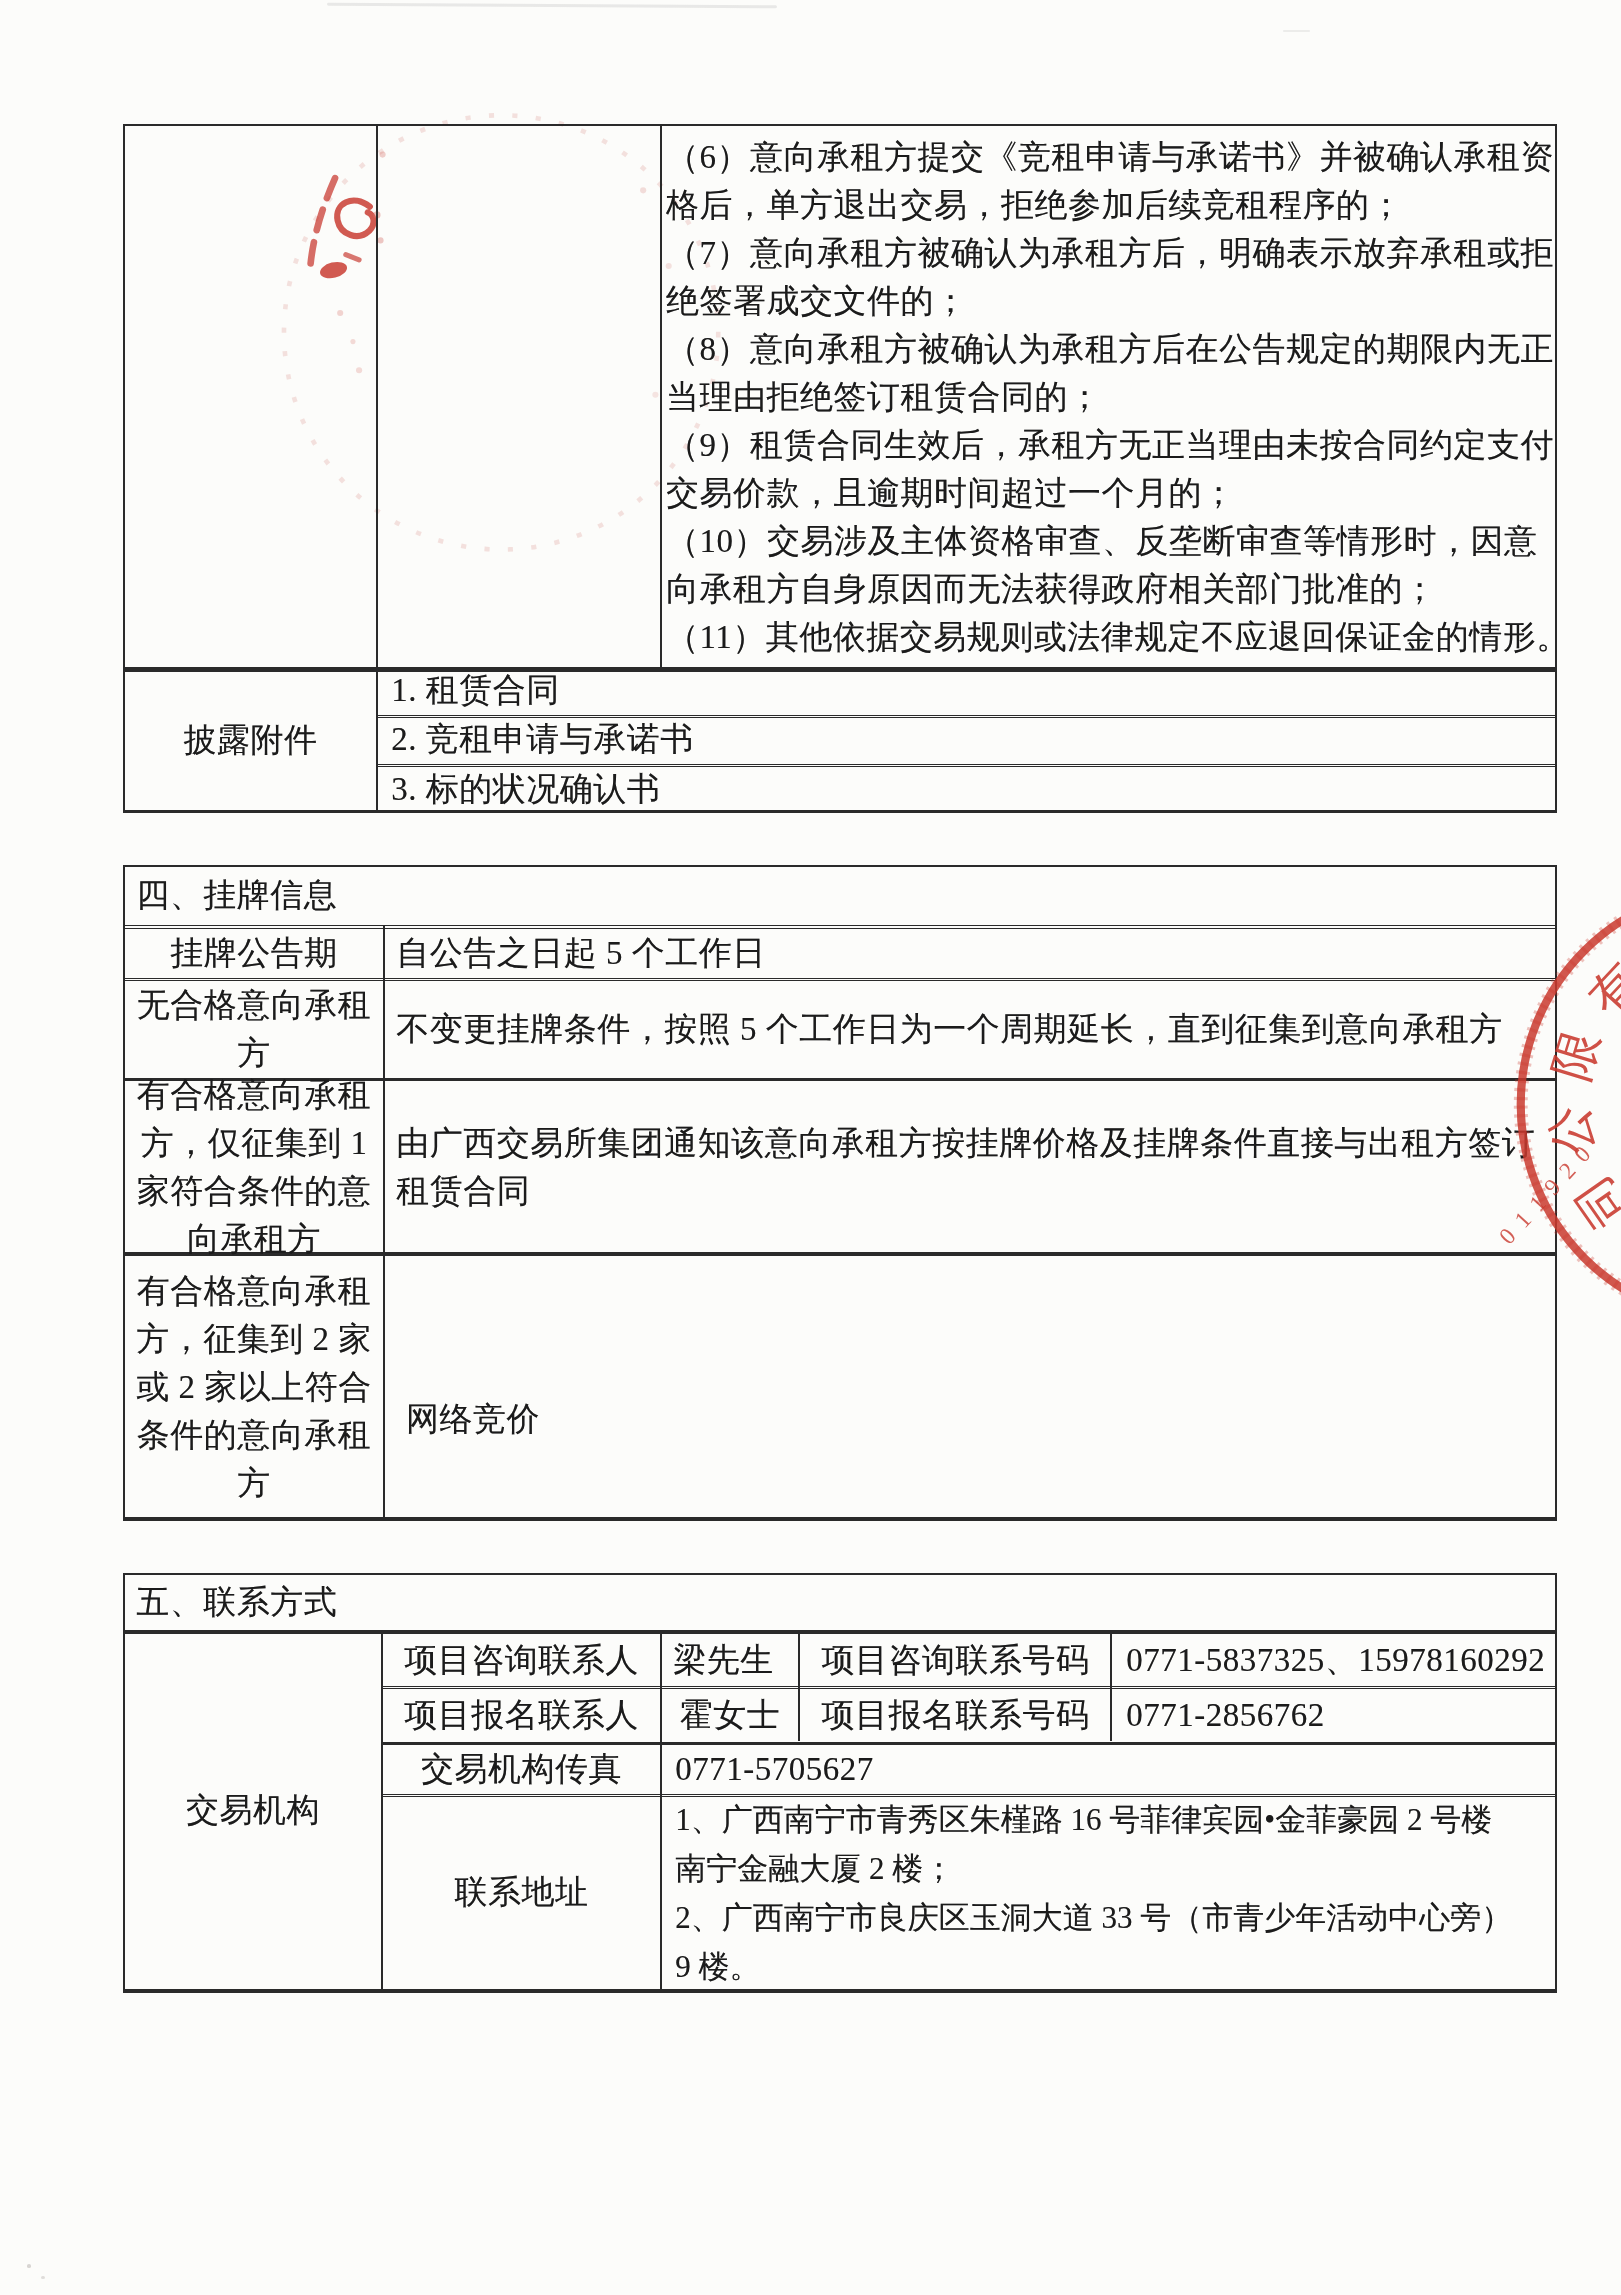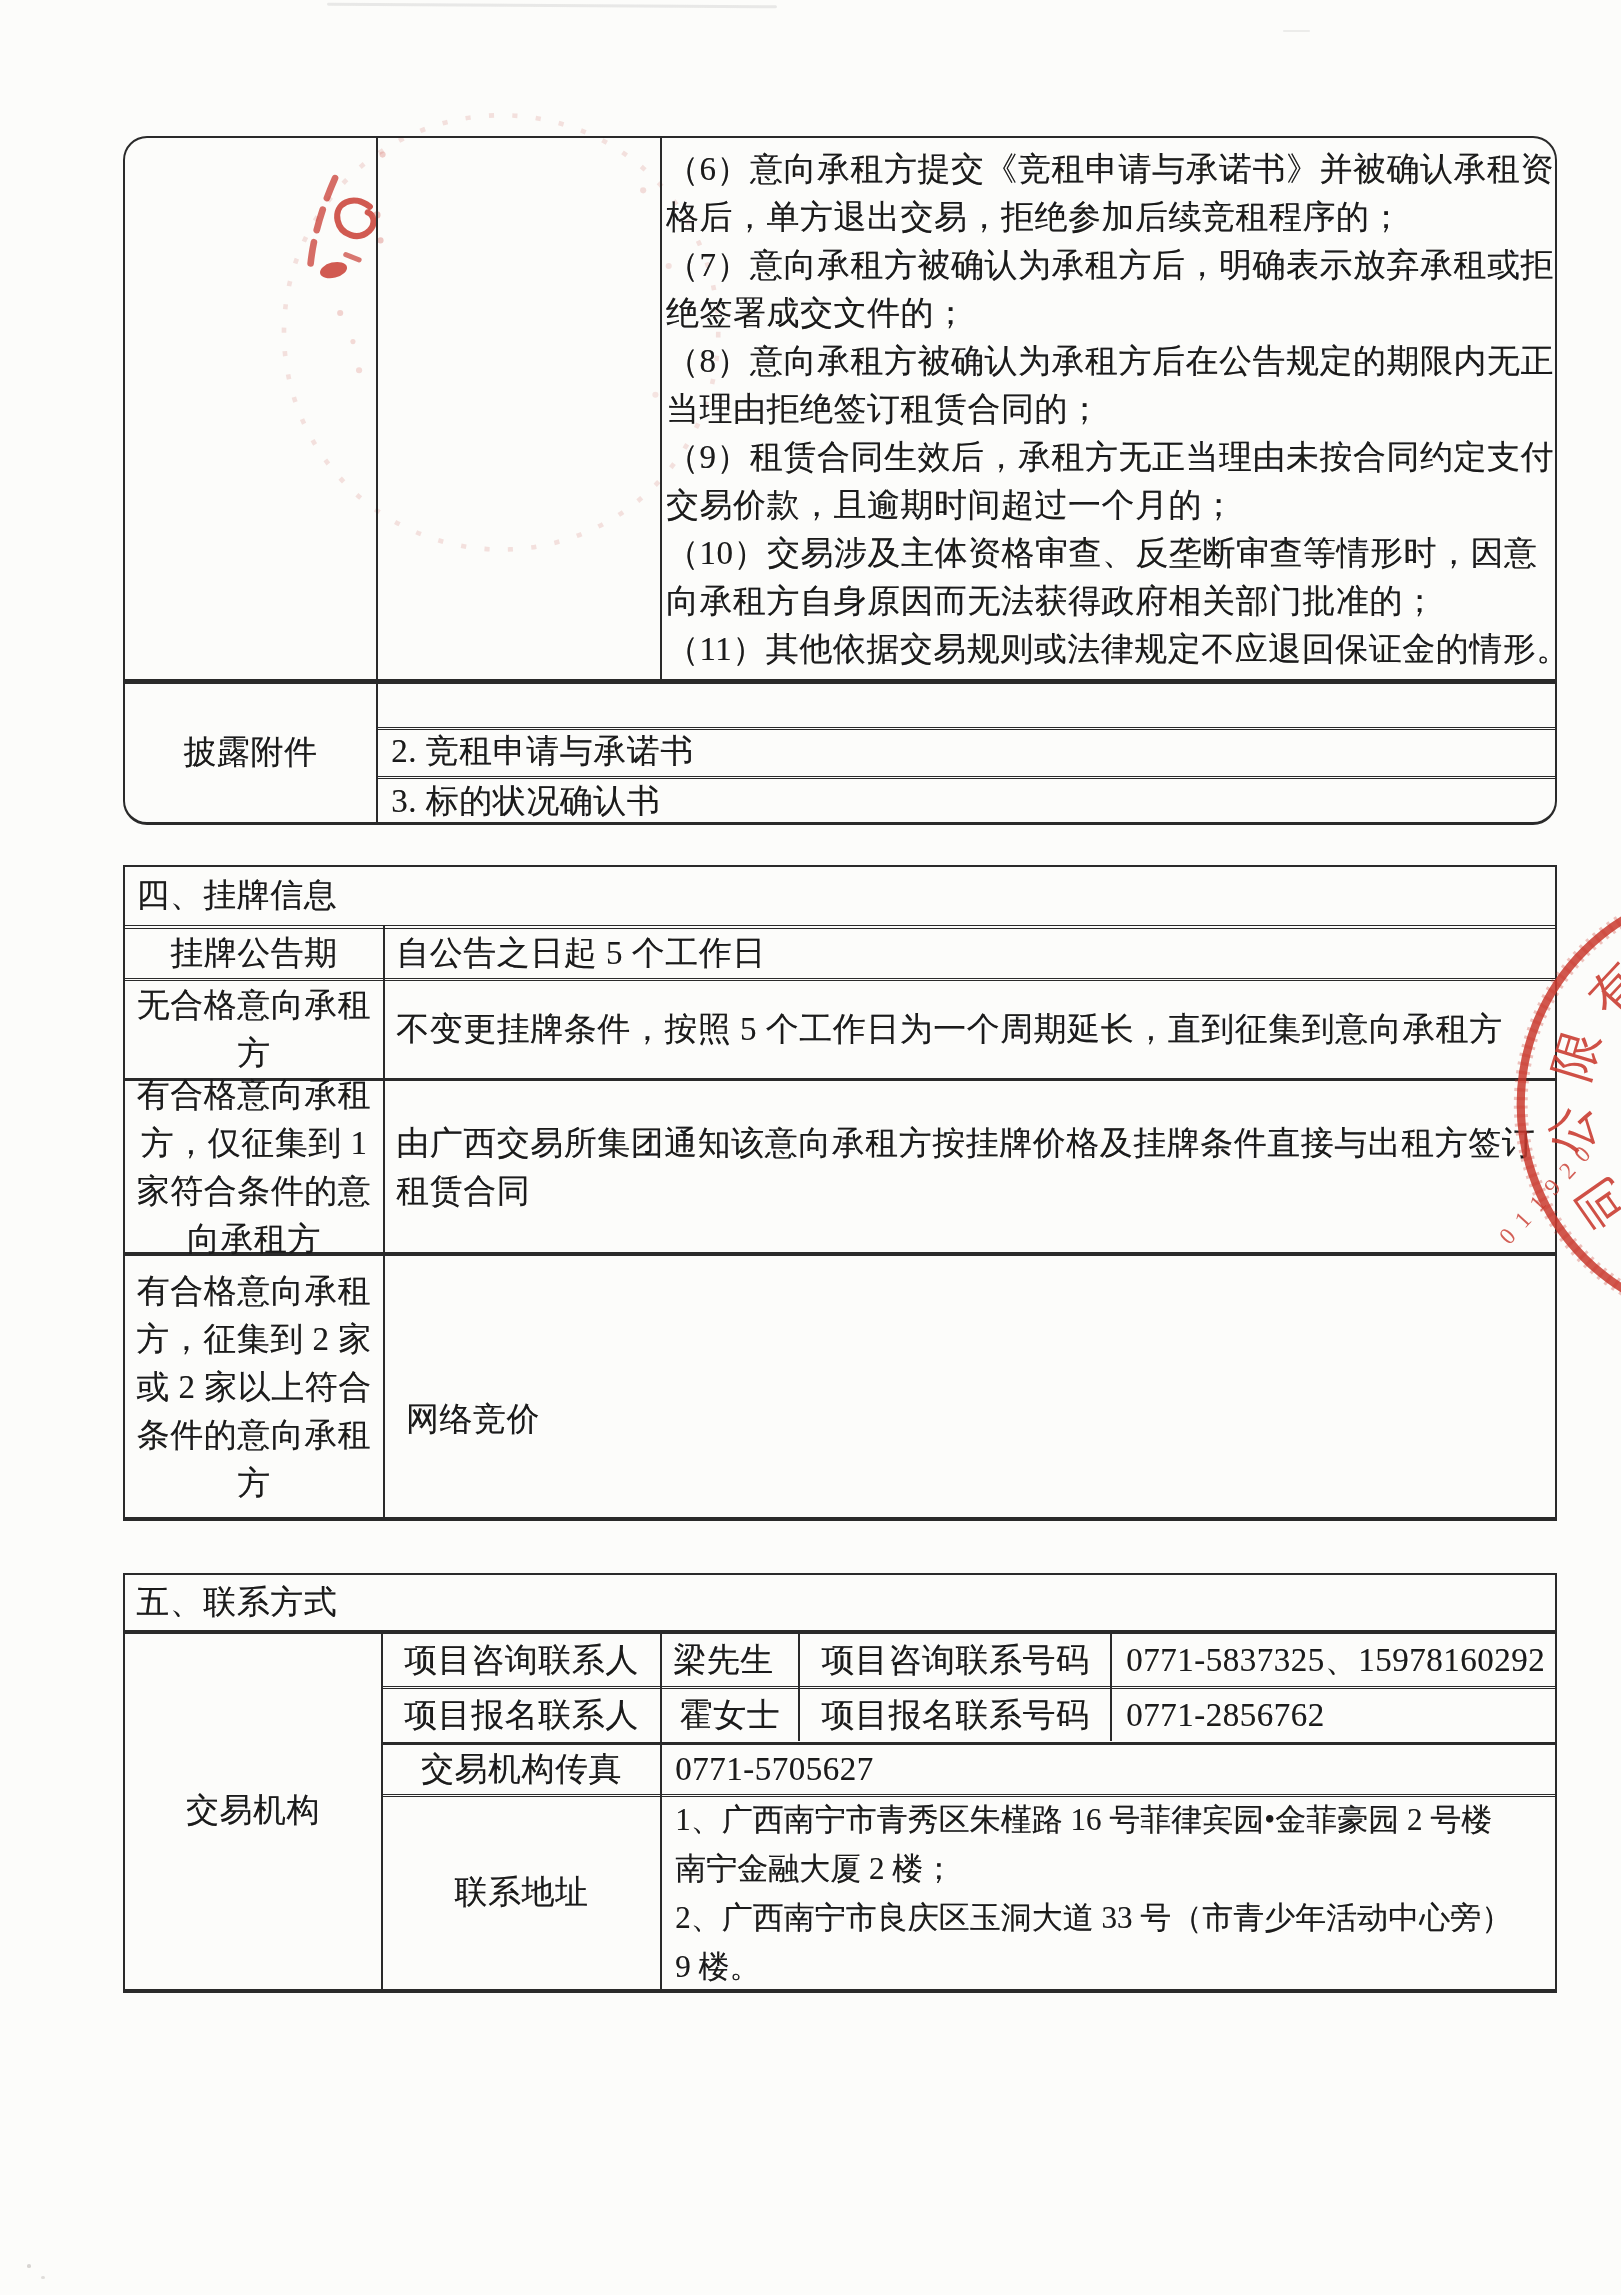--- a/index.html
+++ b/index.html
@@ -54,21 +54,21 @@
     <circle cx="744" cy="470" r="6" fill="#d8756d" opacity="0.40"></circle>
     <circle cx="748" cy="302" r="6" fill="#d8756d" opacity="0.35"></circle>
     <circle cx="665" cy="612" r="6" fill="#d8756d" opacity="0.30"></circle>
     <circle cx="690" cy="668" r="5" fill="#d8756d" opacity="0.25"></circle>
     <circle cx="702" cy="724" r="6" fill="#d8756d" opacity="0.25"></circle>
     <circle cx="1258" cy="372" r="6" fill="#e7b6b1" opacity="0.45"></circle>
     <circle cx="1308" cy="520" r="6" fill="#e7b6b1" opacity="0.40"></circle>
     <circle cx="1282" cy="772" r="6" fill="#e7b6b1" opacity="0.35"></circle>
   </svg>
 
-  <div class="tbl" style="left:123px;top:136px;width:1434px;height:689px;border-bottom-width:3.6px;border-radius:24px;">
+  <div class="tbl" style="left:123px;top:124px;width:1434px;height:689px;border-bottom-width:3.6px;">
     <div class="vline" style="left:251px;top:0;bottom:0;"></div>
     <div class="vline" style="left:535px;top:0;height:541px;"></div>
     <div class="hline" style="top:541px;height:4.6px;"></div>
     <div class="hline-d" style="top:589px;left:251px;"></div>
     <div class="hline-d" style="top:638px;left:251px;"></div>
 
     <div class="clauses">
       <div class="clause-line">（6）意向承租方提交《竞租申请与承诺书》并被确认承租资</div>
       <div class="clause-line">格后，单方退出交易，拒绝参加后续竞租程序的；</div>
       <div class="clause-line">（7）意向承租方被确认为承租方后，明确表示放弃承租或拒</div>
@@ -76,20 +76,21 @@
       <div class="clause-line">（8）意向承租方被确认为承租方后在公告规定的期限内无正</div>
       <div class="clause-line">当理由拒绝签订租赁合同的；</div>
       <div class="clause-line">（9）租赁合同生效后，承租方无正当理由未按合同约定支付</div>
       <div class="clause-line">交易价款，且逾期时间超过一个月的；</div>
       <div class="clause-line">（10）交易涉及主体资格审查、反垄断审查等情形时，因意</div>
       <div class="clause-line">向承租方自身原因而无法获得政府相关部门批准的；</div>
       <div class="clause-line">（11）其他依据交易规则或法律规定不应退回保证金的情形。</div>
     </div>
 
     <div class="cell center" style="left:0;top:541px;width:251px;height:148px;">披露附件</div>
+    <div class="cell padL nowrap" style="left:254px;top:541px;right:0;height:48px;">1. 租赁合同</div>
     <div class="cell padL nowrap" style="left:254px;top:589px;right:0;height:50px;">2. 竞租申请与承诺书</div>
     <div class="cell padL nowrap" style="left:254px;top:638px;right:0;height:51px;">3. 标的状况确认书</div>
   </div>
 
   <div class="tbl" style="left:123px;top:865px;width:1434px;height:656px;border-bottom-width:4.1px;">
     <div class="hline-d" style="top:58px;border-top-width:4.1px;"></div>
     <div class="hline-d" style="top:111px;"></div>
     <div class="hline" style="top:211px;height:2.6px;"></div>
     <div class="hline" style="top:385px;height:4.1px;"></div>
     <div class="vline" style="left:258px;top:58px;bottom:0;"></div>

